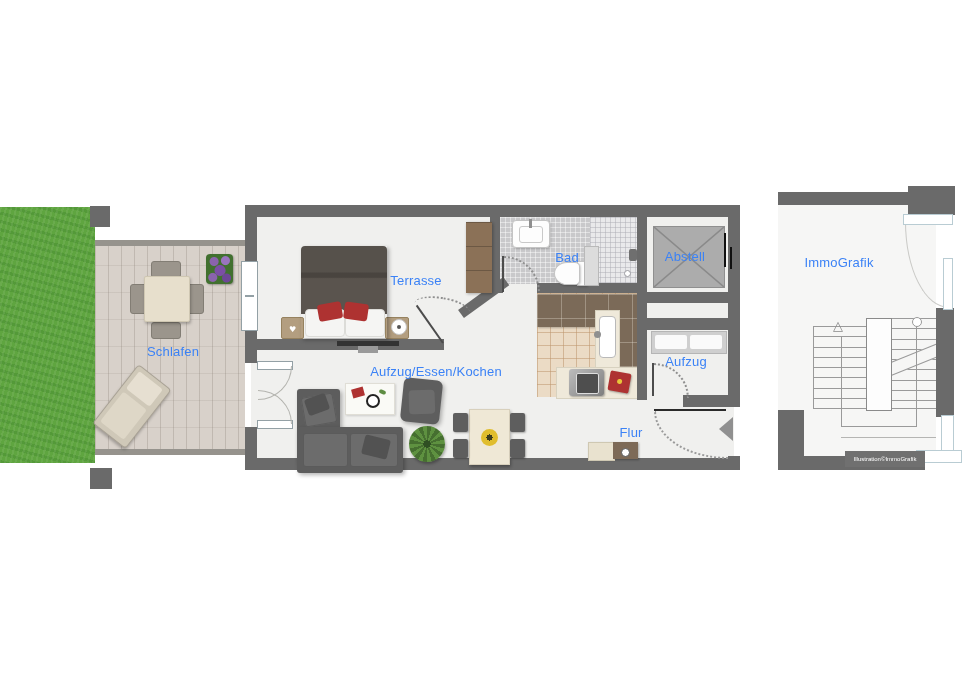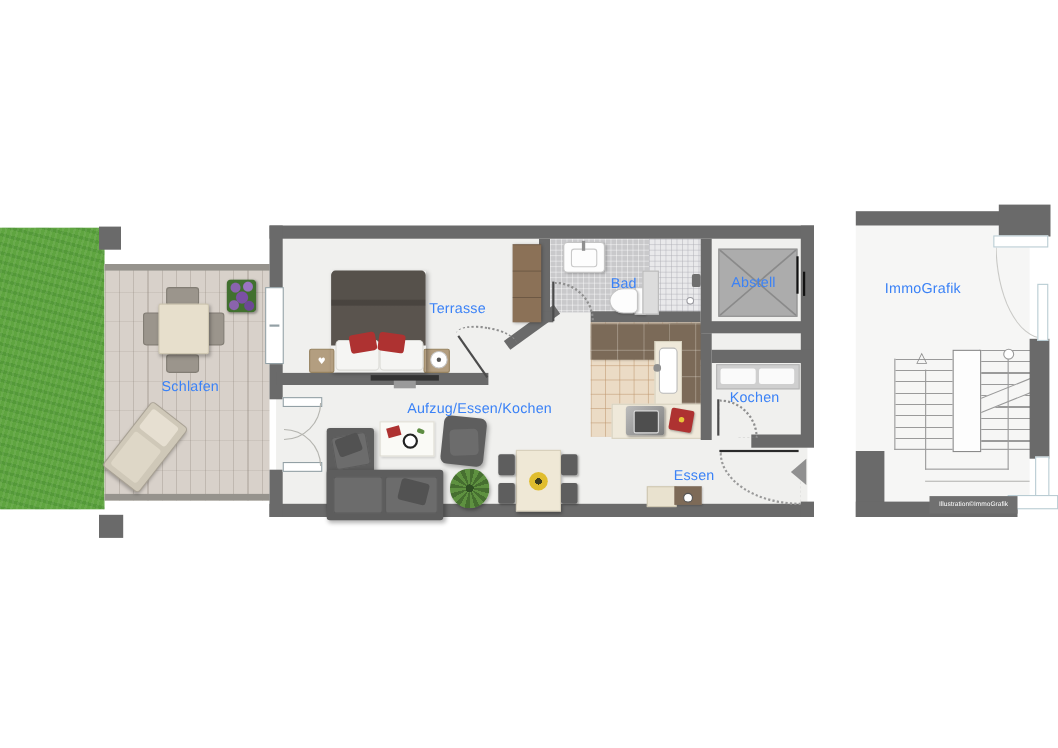--- a/index.html
+++ b/index.html
@@ -167,28 +167,28 @@
     <div class="abs" style="left:7px;top:4px;width:21px;height:19px;background:#4e4e4e;border:1px solid #ddd;border-radius:2px;"></div>
   </div>
   <div class="abs" style="left:609px;top:372px;width:21px;height:20px;z-index:5;background:var(--c-accent-red,#ae3231);transform:rotate(10deg);border-radius:2px;box-shadow:1px 1px 2px rgba(0,0,0,.3);">
     <div class="abs" style="left:8px;top:7px;width:5px;height:5px;background:#e8c53a;border-radius:50%;"></div>
   </div>
 
   <div class="abs" style="left:651px;top:331px;width:74px;height:21px;z-index:6;background:#cfcfcf;border:1px solid #b5b5b5;">
     <div class="abs" style="left:3px;top:3px;width:32px;height:14px;background:#fafafa;border-radius:2px;"></div>
     <div class="abs" style="left:38px;top:3px;width:32px;height:14px;background:#fafafa;border-radius:2px;"></div>
   </div>
-  <div class="label" style="left:686px;top:361px;">Kochen</div>
+  <div class="label" style="left:686px;top:361px;">Aufzug</div>
 
   <div class="abs" style="left:588px;top:442px;width:50px;height:17px;z-index:6;box-shadow:1px 1px 2px rgba(0,0,0,.3);">
     <div class="abs" style="left:0;top:0;width:25px;height:17px;background:#e9e2cf;border:1px solid #cfc8b2;"></div>
     <div class="abs" style="left:25px;top:0;width:25px;height:17px;background:#7d6a57;"></div>
     <div class="abs" style="left:33px;top:6px;width:7px;height:7px;background:#fff;border:1px solid #555;border-radius:50%;"></div>
   </div>
-  <div class="label" style="left:631px;top:432px;">Essen</div>
+  <div class="label" style="left:631px;top:432px;">Flur</div>
 
   <div class="sofa" style="left:297px;top:389px;width:43px;height:73px;box-shadow:2px 2px 4px rgba(0,0,0,.3);"></div>
   <div class="sofa" style="left:297px;top:427px;width:106px;height:46px;box-shadow:2px 2px 4px rgba(0,0,0,.3);"></div>
   <div class="cushion" style="left:303px;top:395px;width:32px;height:30px;transform:rotate(-10deg);"></div>
   <div class="cushion" style="left:303px;top:433px;width:45px;height:34px;"></div>
   <div class="cushion" style="left:350px;top:433px;width:48px;height:34px;"></div>
   <div class="abs" style="left:363px;top:437px;width:26px;height:20px;z-index:8;background:#525252;border-radius:3px;transform:rotate(14deg);"></div>
   <div class="abs" style="left:306px;top:396px;width:22px;height:17px;z-index:8;background:#525252;border-radius:3px;transform:rotate(-20deg);"></div>
 
   <div class="abs" style="left:345px;top:383px;width:48px;height:30px;z-index:3;background:#fafaf6;border:1px solid #e0ded6;box-shadow:1px 1px 2px rgba(0,0,0,.15);">

